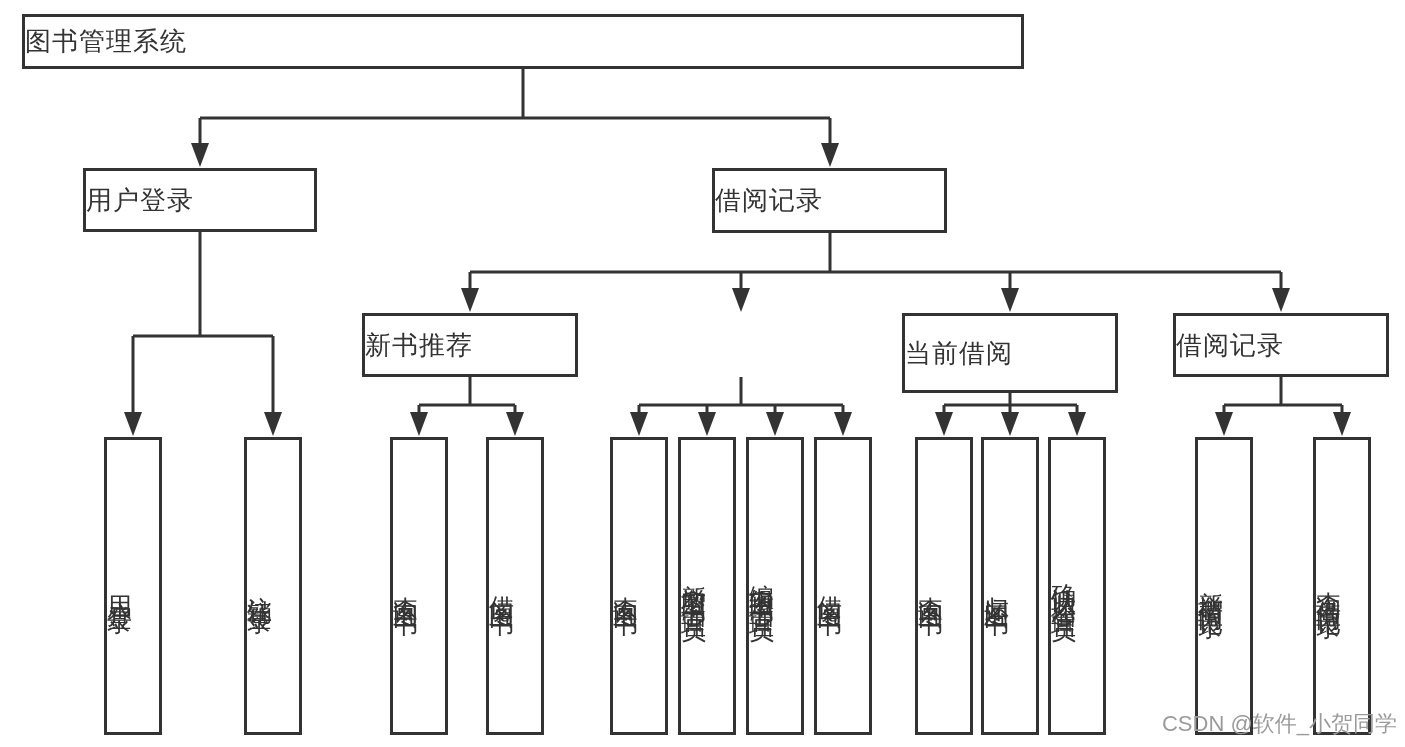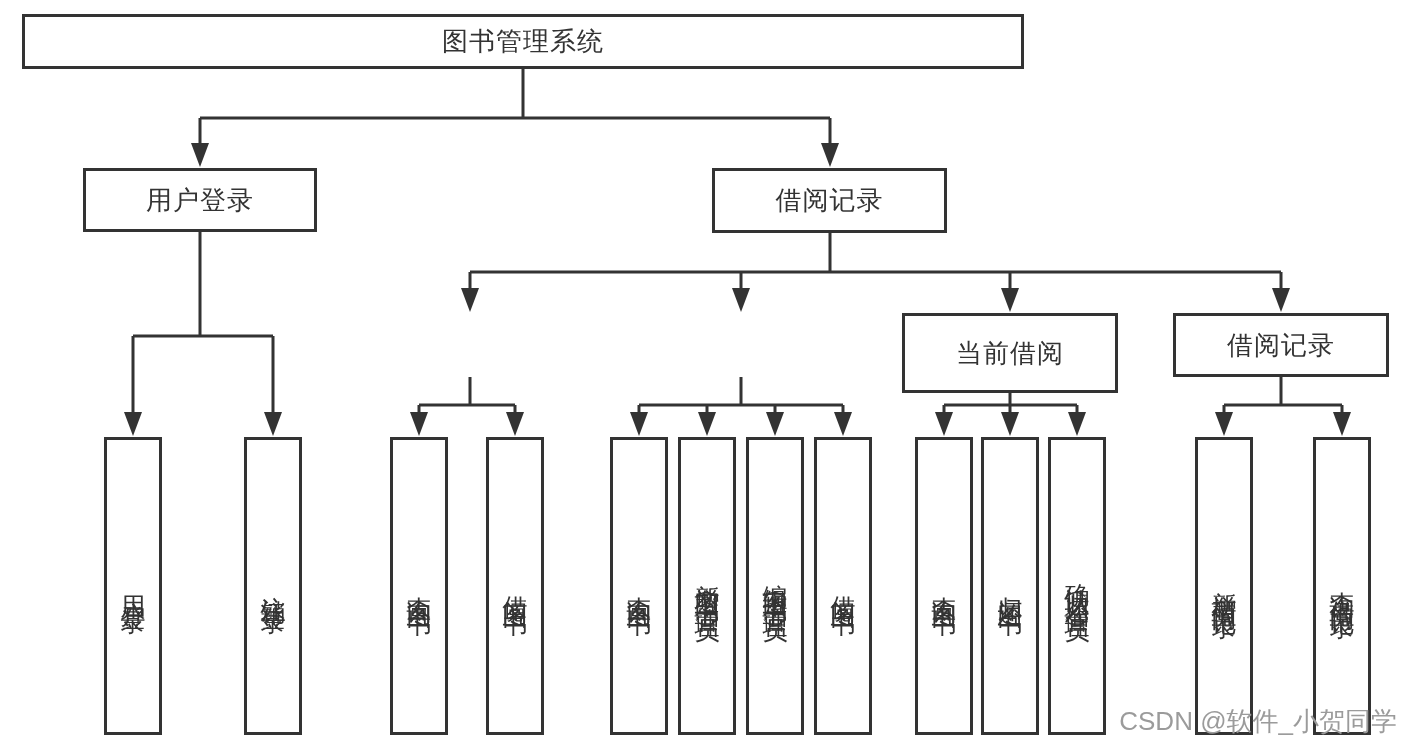--- a/index.html
+++ b/index.html
@@ -6,38 +6,37 @@
   body{font-family:"Liberation Sans","DejaVu Sans",sans-serif;color:#333333;}
   .stage{position:relative;width:1405px;height:747px;background:#ffffff;overflow:hidden;}
   .connectors{position:absolute;left:0;top:0;width:1405px;height:747px;}
   .node{
     position:absolute;
     box-sizing:border-box;
     background:#ffffff;
     border:3px solid #333333;
     display:flex;
     align-items:center;
-    justify-content:center;
     text-align:center;
     z-index:2;
   }
   .hlabel{font-size:26px;letter-spacing:1px;white-space:nowrap;}
   .leaf{top:437px;width:58px;height:298px;}
   .vtext{
     writing-mode:vertical-rl;
     text-orientation:mixed;
     font-size:25px;
     letter-spacing:5px;
     line-height:1;
   }
   .watermark{
     position:absolute;
     right:8px;
     bottom:8px;
-    font-size:26px;
+    font-size:22px;
     color:#9b9b9b;
     z-index:5;
     white-space:nowrap;
   }
 </style>
 </head>
 <body>
 
 <div class="stage">
 
@@ -78,20 +77,23 @@
     <span class="hlabel">图书管理系统</span>
   </div>
 
   <div class="node" style="left:83px;top:168px;width:234px;height:64px">
     <span class="hlabel">用户登录</span>
   </div>
   <div class="node" style="left:712px;top:168px;width:235px;height:65px">
     <span class="hlabel">借阅记录</span>
   </div>
 
+  <div class="node" style="left:362px;top:313px;width:216px;height:64px">
+    <span class="hlabel">新书推荐</span>
+  </div>
   <div class="node" style="left:902px;top:313px;width:216px;height:80px">
     <span class="hlabel">当前借阅</span>
   </div>
   <div class="node" style="left:1173px;top:313px;width:216px;height:64px">
     <span class="hlabel">借阅记录</span>
   </div>
 
   <div class="node leaf" style="left:104px">
     <span class="vtext">用户登录</span>
   </div>

